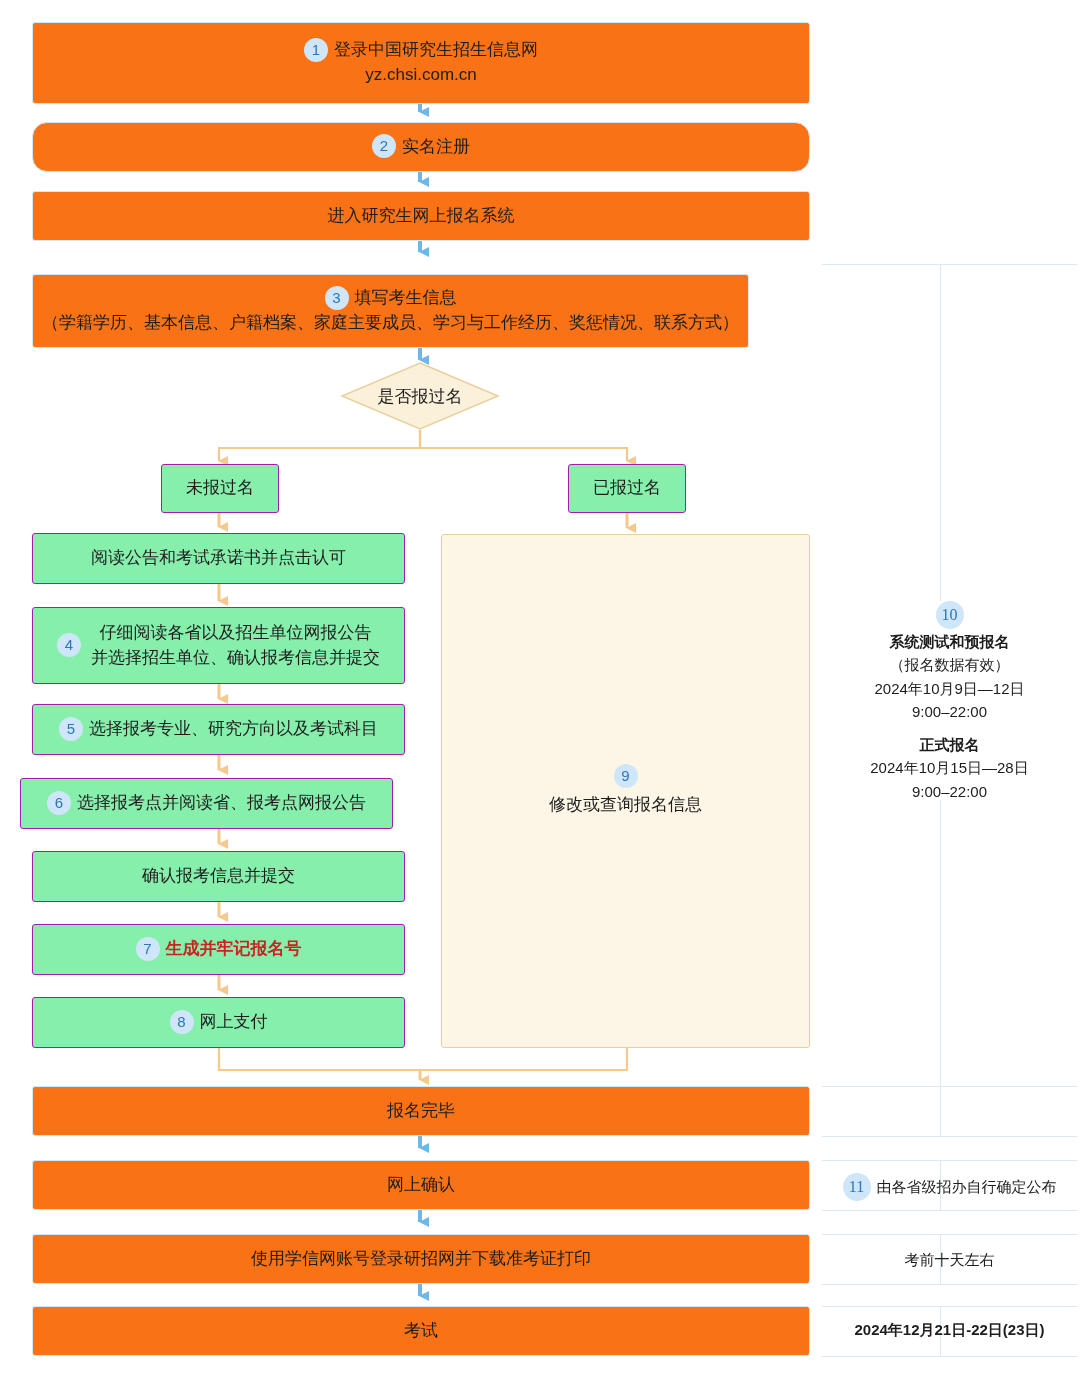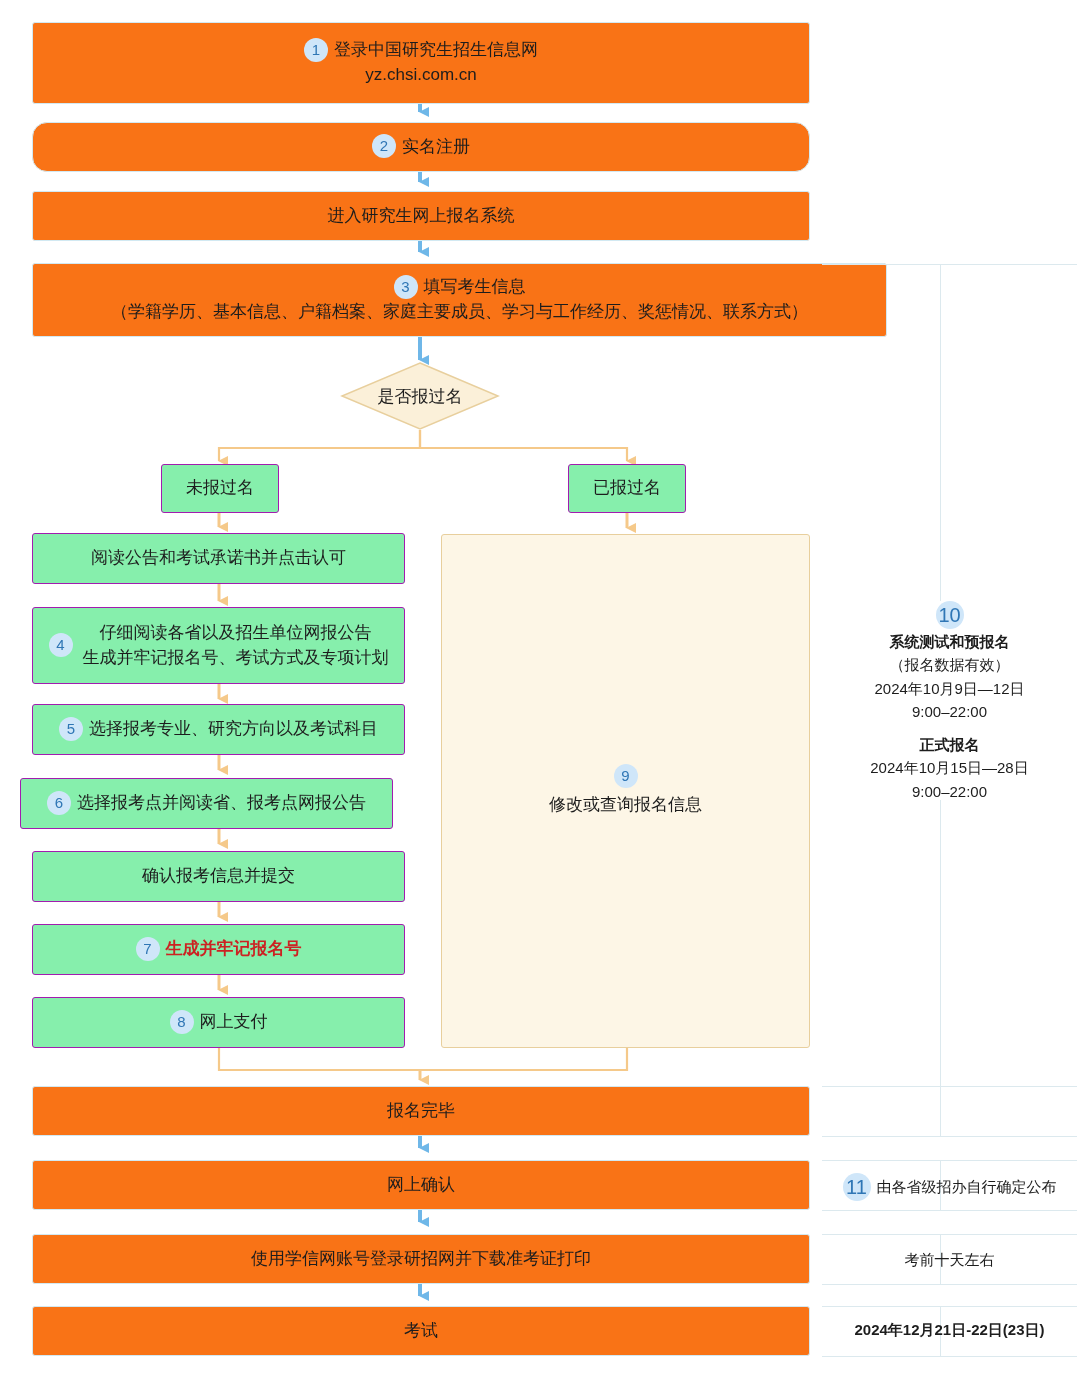--- a/index.html
+++ b/index.html
@@ -40,21 +40,21 @@
     border-radius:50%;
     background:#cfe6f9;
     color:#2f76b5;
     font-size:15px;
     text-align:center;
     vertical-align:middle;
     margin-right:6px;
     position:relative;
     top:-1px;
   }
-  .badge.wide{width:28px;height:28px;line-height:28px;font-size:20px;}
+  .badge.wide{width:28px;height:28px;line-height:28px;font-size:16px;font-family:Liberation Serif, serif;}
 
   
   .diamond-wrap{position:absolute;}
   .diamond{
     position:absolute;left:0;top:0;width:100%;height:100%;
   }
   .diamond-label{
     position:absolute;left:0;top:0;width:100%;height:100%;
     display:flex;align-items:center;justify-content:center;
     font-size:17px;color:#1d1d1d;
@@ -129,21 +129,21 @@
       <span class="line1"><span class="badge">2</span><span>实名注册</span></span>
     </span>
   </div>
 
   <div class="node blue" style="left:32px;top:191px;width:778px;height:50px;">
     <span class="inner">
       <span class="line1">进入研究生网上报名系统</span>
     </span>
   </div>
 
-  <div class="node blue" style="left:32px;top:263px;width:855px;height:74px;">
+  <div class="node blue" style="left:32px;top:274px;width:717px;height:74px;">
     <span class="inner">
       <span class="line1"><span class="badge">3</span><span>填写考生信息</span></span>
       <span class="line2">（学籍学历、基本信息、户籍档案、家庭主要成员、学习与工作经历、奖惩情况、联系方式）</span>
     </span>
   </div>
 
   <div class="diamond-wrap" style="left:340px;top:361px;width:160px;height:70px;">
     <svg class="diamond" viewBox="0 0 160 70" xmlns="http://www.w3.org/2000/svg">
       <polygon points="80,2 158,35 80,68 2,35" fill="#fbf0d9" stroke="#e8cf9d" stroke-width="1.5"></polygon>
     </svg>
@@ -162,21 +162,21 @@
     <span class="inner">
       <span class="line1">阅读公告和考试承诺书并点击认可</span>
     </span>
   </div>
 
   <div class="node cream" style="left:32px;top:607px;width:373px;height:77px;">
     <span class="inner" style="display:flex;align-items:center;">
       <span class="badge" style="flex:0 0 auto;margin-right:10px;">4</span>
       <span style="text-align:center;">
         <span class="line1">仔细阅读各省以及招生单位网报公告</span>
-        <span class="line2">生成并牢记报名号、考试方式及专项计划</span>
+        <span class="line2">并选择招生单位、确认报考信息并提交</span>
       </span>
     </span>
   </div>
 
   <div class="node cream" style="left:32px;top:704px;width:373px;height:51px;">
     <span class="inner">
       <span class="line1"><span class="badge">5</span><span>选择报考专业、研究方向以及考试科目</span></span>
     </span>
   </div>
 

